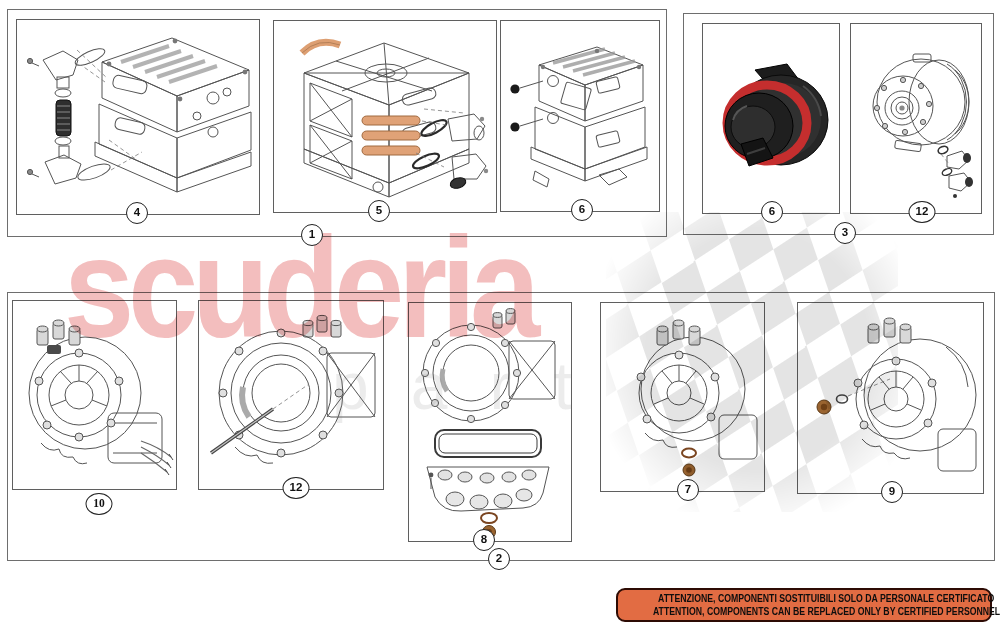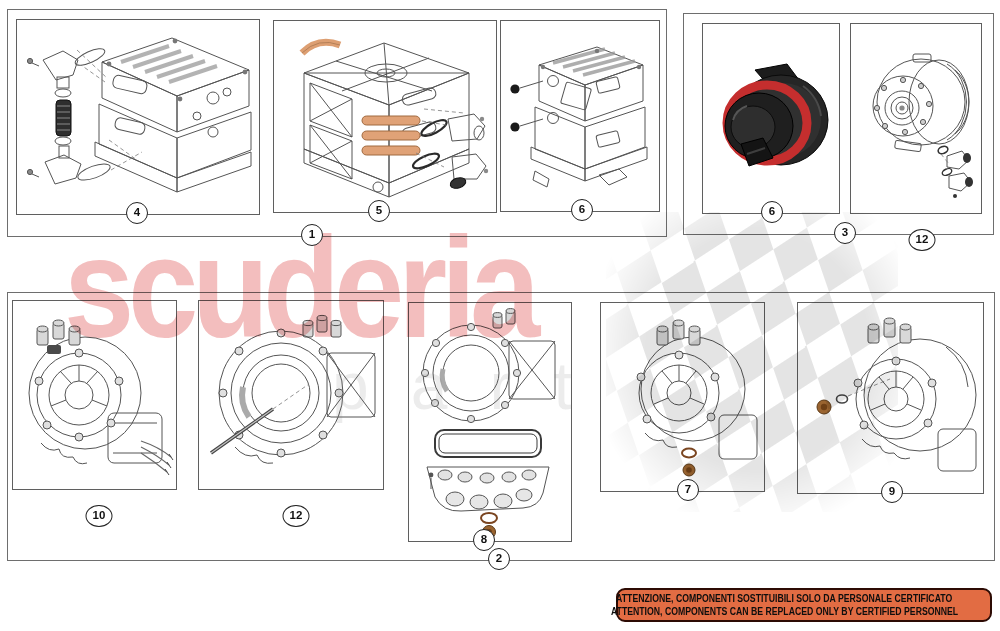--- a/index.html
+++ b/index.html
@@ -5,21 +5,21 @@
   html,body{margin:0;padding:0;background:#fff;}
   #page{position:relative;width:1000px;height:631px;background:#ffffff;overflow:hidden;
         font-family:"Liberation Sans",sans-serif;}
   
   .gbox,.pbox{position:absolute;background:transparent;border:1.4px solid #6e6e6e;}
   .pbox{border-color:#5f5f5f;background:#fff;}
   .callout{position:absolute;display:flex;align-items:center;justify-content:center;
            background:#fff;border:1.6px solid #222;border-radius:50%;
            width:20px;height:20px;font-weight:bold;font-size:11.5px;color:#111;
            transform:translate(-50%,-50%);z-index:5;line-height:1;}
-  .callout.wide{width:25px;height:20px;margin-top:28px;}
+  .callout.wide{width:25px;height:20px;}
   
   .wm-scuderia{position:absolute;left:64px;top:223px;z-index:4;pointer-events:none;
       font-weight:bold;font-size:142px;line-height:0.92;letter-spacing:-7px;
       color:rgba(224,92,92,0.40);transform:scaleX(0.89);transform-origin:left top;
       mix-blend-mode:multiply;white-space:nowrap;}
   .wm-part{position:absolute;left:332px;top:348px;z-index:2;pointer-events:none;
       font-weight:normal;font-size:66px;letter-spacing:42px;color:rgba(120,120,120,0.14);
       white-space:nowrap;}
   
   .checker{position:absolute;left:606px;top:212px;width:292px;height:300px;z-index:3;
@@ -460,21 +460,21 @@
           <circle cx="60" cy="80" r="4"></circle>
       </g>
       <path class="ln" d="M64,136 q8,10 18,7 q3,9 14,7 q6,8 16,5" fill="none"></path>
       <circle cx="26" cy="104" r="7" fill="#9a6430" stroke="#5d3a16"></circle>
       <circle cx="26" cy="104" r="3.2" fill="#6f4016"></circle>
       <ellipse cx="44" cy="96" rx="5.5" ry="4" fill="none" stroke="#444" stroke-width="1.6"></ellipse>
       <path class="dash" d="M50,93 L92,76"></path>
     </svg>
   </div>
 
-  <div class="callout wide" style="left:99px;top:488px;">
+  <div class="callout wide" style="left:99px;top:504px;font-family:Liberation Serif, serif;">
       <span>10</span>
     </div>
   <div class="callout wide" style="left:296px;top:488px;">
       <span>12</span>
     </div>
   <div class="callout" style="left:484px;top:540px;">
       <span>8</span>
     </div>
   <div class="callout" style="left:688px;top:490px;">
       <span>7</span>
@@ -485,21 +485,21 @@
   <div class="callout" style="left:499px;top:559px;">
       <span>2</span>
     </div>
 
   <div class="checker">
       <div class="inner"></div>
     </div>
   <div class="wm-part">part</div>
   <div class="wm-scuderia">scuderia</div>
 
-  <div class="banner" id="warn-banner" style="background: rgb(226, 108, 67); border-color: rgb(45, 11, 4); justify-content: flex-end;">
+  <div class="banner" id="warn-banner" style="background: rgb(226, 108, 67); border-color: rgb(45, 11, 4);">
     <svg width="28" height="26" viewBox="0 0 36 32">
       <path d="M18,2 L34,29 L2,29 Z" fill="#f2a33c" stroke="#141414" stroke-width="2.5" stroke-linejoin="round"></path>
       <polygon points="19.5,7.5 13,18.5 17,18.5 14,26.5 23.5,15 18.8,15 21.5,7.5" fill="#111"></polygon>
     </svg>
     <div class="banner-text">
       <div class="banner-line">ATTENZIONE, COMPONENTI SOSTITUIBILI SOLO DA PERSONALE CERTIFICATO</div>
       <div class="banner-line">ATTENTION, COMPONENTS CAN BE REPLACED ONLY BY CERTIFIED PERSONNEL</div>
     </div>
   </div>
 

